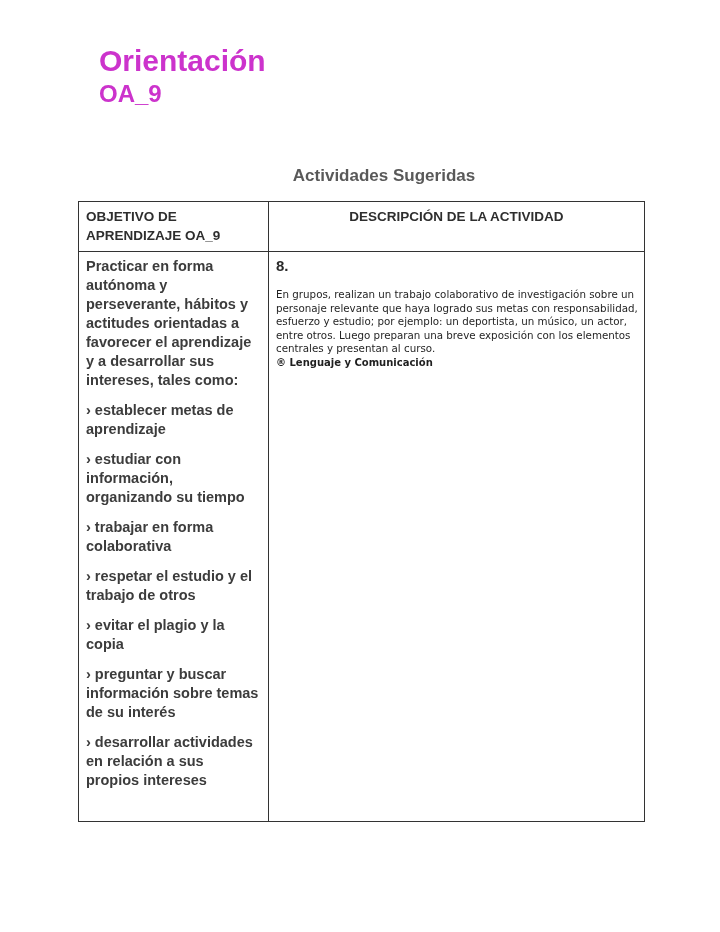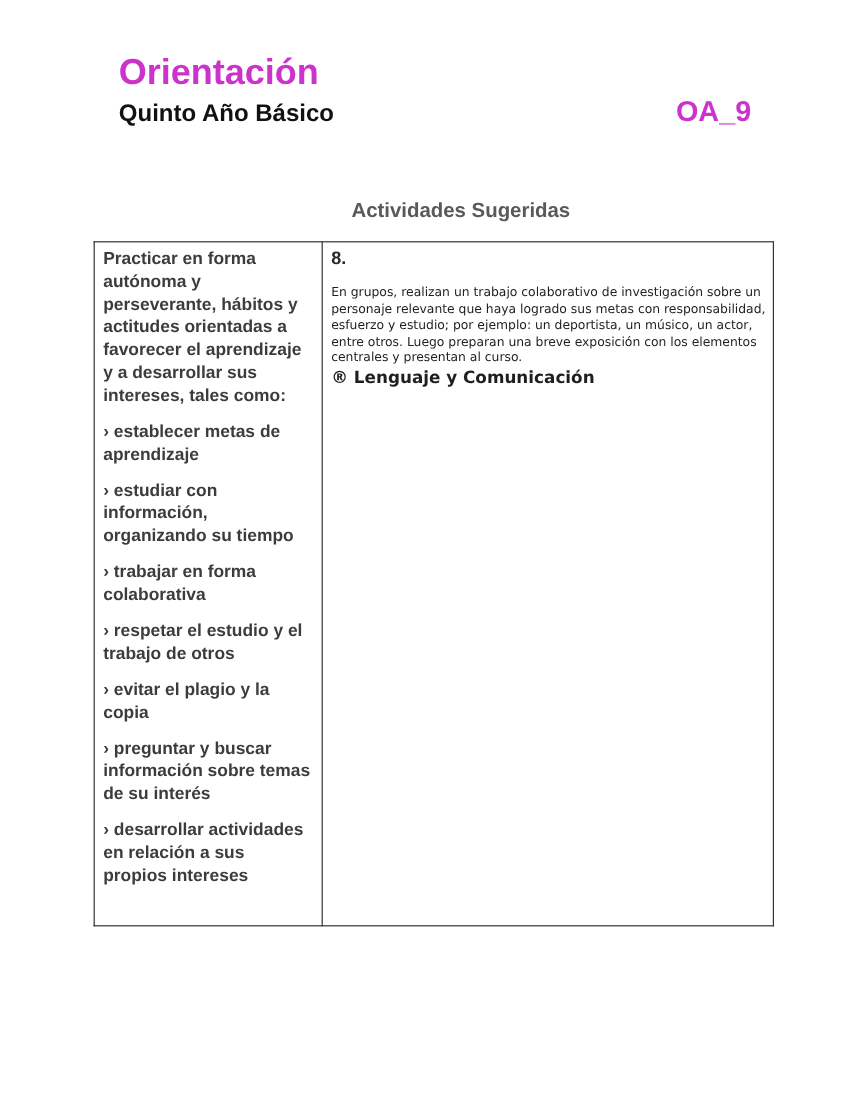--- a/index.html
+++ b/index.html
@@ -101,43 +101,46 @@
   }
   .activity-description {
     font-family: "DejaVu Sans", sans-serif;
     font-size: 10.3px;
     line-height: 13.5px;
     color: #1f1f1f;
     width: 362px;
   }
   .activity-subject-tag {
     font-family: "DejaVu Sans", sans-serif;
-    font-size: 14px;
+    font-size: 10px;
     font-weight: bold;
     color: #1f1f1f;
     margin-top: 1px;
   }
 </style>
 </head>
 <body>
 
 <div class="page">
 
   <div class="doc-header">
     <div class="subject-title">Orientación</div>
     <div class="grade-row">
-      <span class="grade-title">Quinto Año Básico</span>
       <span class="oa-code">OA_9</span>
     </div>
   </div>
 
   <div class="section-title">Actividades Sugeridas</div>
 
   <table class="activities-table">
     <tbody>
+        <tr>
+      <td class="header-cell left col-objective">OBJETIVO DE APRENDIZAJE OA_9</td>
+      <td class="header-cell center col-activity">DESCRIPCIÓN DE LA ACTIVIDAD</td>
+    </tr>
     <tr>
       <td class="body-cell col-objective">
         <div class="objective-text">
           <p>Practicar en forma autónoma y perseverante, hábitos y actitudes orientadas a favorecer el aprendizaje y a desarrollar sus intereses, tales como:</p>
           <p>› establecer metas de aprendizaje</p>
           <p>› estudiar con información, organizando su tiempo</p>
           <p>› trabajar en forma colaborativa</p>
           <p>› respetar el estudio y el trabajo de otros</p>
           <p>› evitar el plagio y la copia</p>
           <p>› preguntar y buscar información sobre temas de su interés</p>

